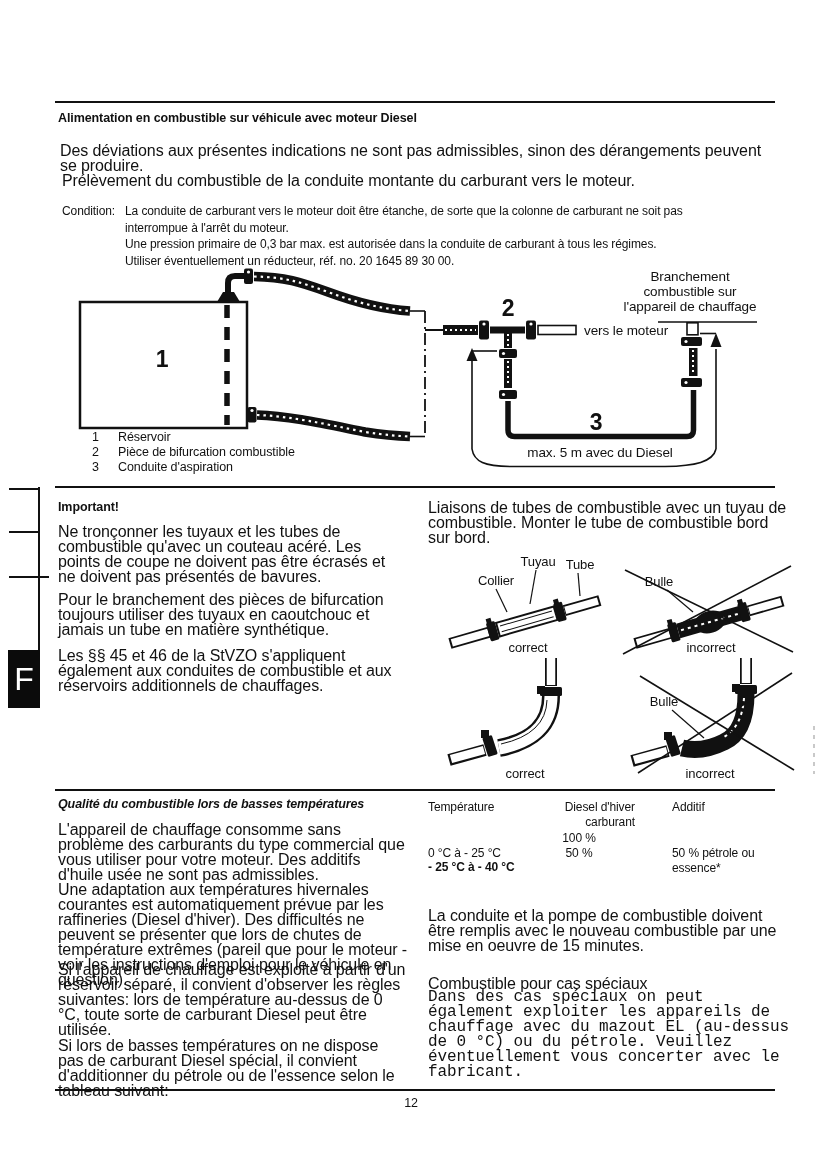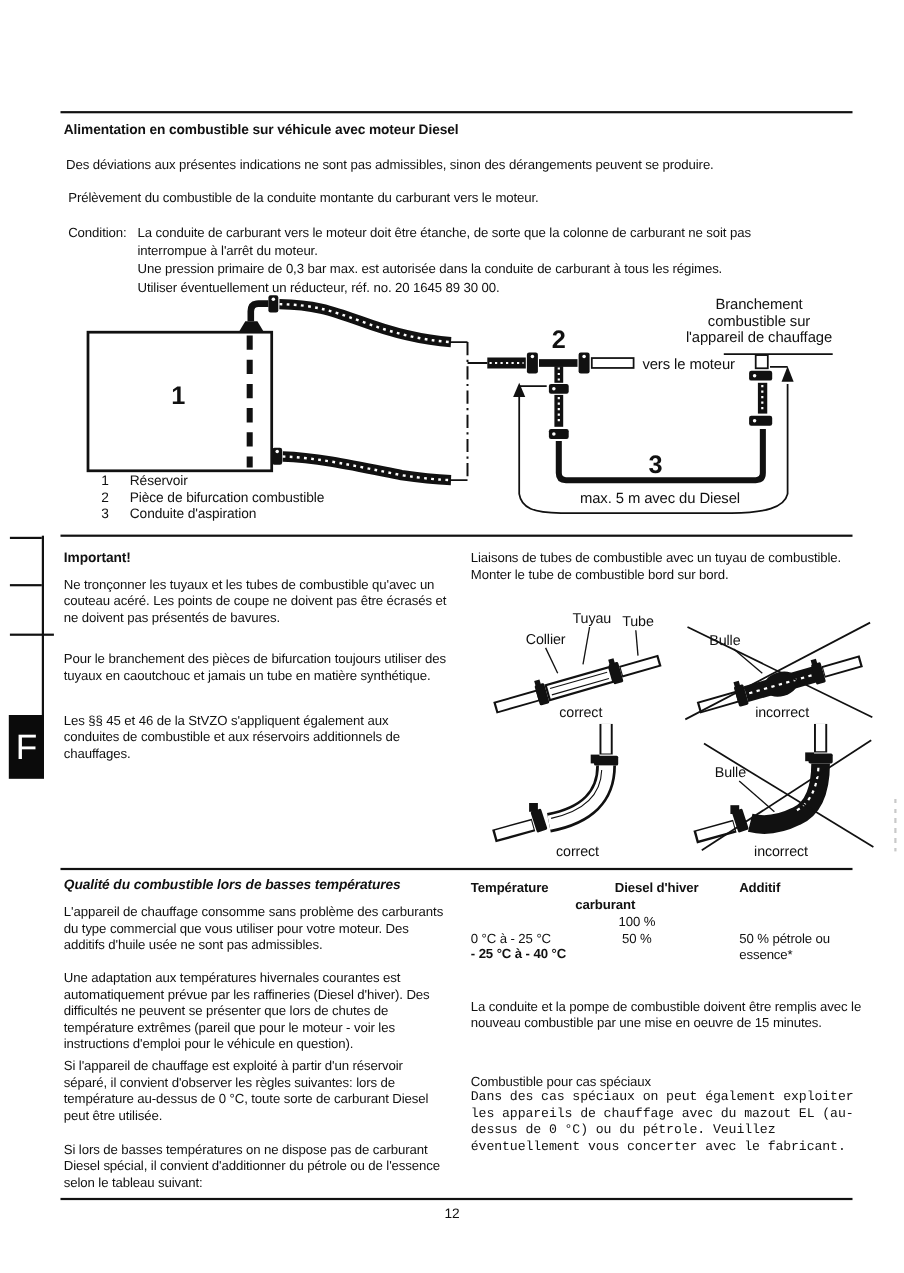--- a/index.html
+++ b/index.html
@@ -5,31 +5,31 @@
   html,body{margin:0;padding:0;background:#ffffff;}
   .page{
     position:relative;width:822px;height:1157px;background:#ffffff;
     font-family:"Liberation Sans",sans-serif;color:#111;overflow:hidden;
     letter-spacing:-0.1px;
     border-radius:28px;
   }
   .abs{position:absolute;}
   .rule{position:absolute;background:#111;}
   .h1{font-size:12.5px;font-weight:bold;}
-  .body-text{font-size:12px;line-height:15px;}
+  .body-text{font-size:16px;line-height:15px;}
   .cond-line{font-size:12px;line-height:16.5px;white-space:nowrap;}
   .legend-row{display:flex;font-size:12.5px;line-height:15px;}
   .legend-num{width:26px;flex:0 0 26px;}
   .ftab-box{
     position:absolute;left:8px;top:650px;width:32px;height:58px;background:#0b0b0b;
     display:flex;align-items:center;justify-content:center;
   }
   .ftab-letter{color:#fff;font-size:32px;font-weight:400;line-height:1;}
   .table-cell{position:absolute;font-size:12px;line-height:15px;}
-  .table-head{font-weight:bold;}
+  .table-head{font-weight:normal;}
   .pagenum{position:absolute;left:0;top:1096px;width:822px;text-align:center;font-size:12.5px;}
   svg text{font-family:"Liberation Sans",sans-serif;fill:#111;}
   .artifact{
     position:absolute;left:813px;top:726px;width:2px;height:48px;
     background:repeating-linear-gradient(#c9c9c9 0 4px,transparent 4px 9px);
   }
 </style>
 </head>
 <body>
 
@@ -248,21 +248,21 @@
 
   <div class="abs h1" style="left:58px;top:797px;width:360px;font-style:italic;">Qualité du combustible lors de basses températures</div>
   <div class="abs body-text" style="left:58px;top:822px;width:350px;">L'appareil de chauffage consomme sans problème des carburants du type commercial que vous utiliser pour votre moteur. Des additifs d'huile usée ne sont pas admissibles.</div>
   <div class="abs body-text" style="left:58px;top:882px;width:350px;">Une adaptation aux températures hivernales courantes est automatiquement prévue par les raffineries (Diesel d'hiver). Des difficultés ne peuvent se présenter que lors de chutes de température extrêmes (pareil que pour le moteur - voir les instructions d'emploi pour le véhicule en question).</div>
   <div class="abs body-text" style="left:58px;top:962px;width:350px;">Si l'appareil de chauffage est exploité à partir d'un réservoir séparé, il convient d'observer les règles suivantes: lors de température au-dessus de 0 °C, toute sorte de carburant Diesel peut être utilisée.</div>
   <div class="abs body-text" style="left:58px;top:1038px;width:350px;">Si lors de basses températures on ne dispose pas de carburant Diesel spécial, il convient d'additionner du pétrole ou de l'essence selon le tableau suivant:</div>
 
   <div class="abs" style="left:428px;top:800px;width:362px;height:90px;">
     <div class="table-cell table-head" style="left:0;top:0;">Température</div>
     <div class="table-cell table-head" style="left:95px;top:0;width:112px;text-align:right;">Diesel d'hiver</div>
-    <div class="table-cell table-head" style="left:95px;top:15px;width:112px;text-align:left;">carburant</div>
+    <div class="table-cell table-head" style="left:95px;top:15px;width:112px;text-align:right;">carburant</div>
     <div class="table-cell table-head" style="left:244px;top:0;">Additif</div>
     <div class="table-cell" style="left:0;top:46px;">0 °C à - 25 °C</div>
     <div class="table-cell" style="left:95px;top:31px;width:112px;text-align:center;">100 %</div>
     <div class="table-cell" style="left:0;top:60px;font-weight:bold;">- 25 °C à - 40 °C</div>
     <div class="table-cell" style="left:95px;top:46px;width:112px;text-align:center;">50 %</div>
     <div class="table-cell" style="left:244px;top:46px;width:112px;">50 % pétrole ou essence*</div>
   </div>
 
   <div class="abs body-text" style="left:428px;top:908px;width:362px;">La conduite et la pompe de combustible doivent être remplis avec le nouveau combustible par une mise en oeuvre de 15 minutes.</div>
   <div class="abs body-text" style="left:428px;top:964px;width:362px;margin-top:12px;">Combustible pour cas spéciaux</div>

